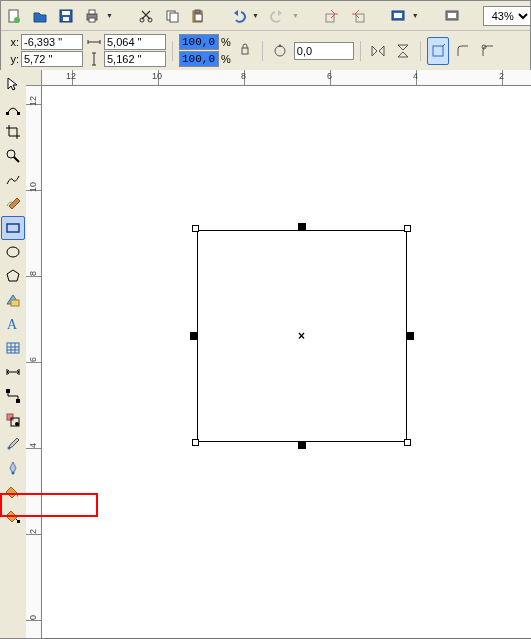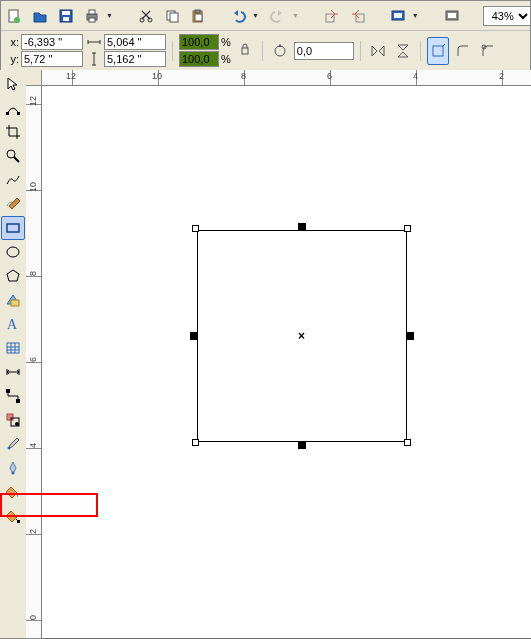--- a/index.html
+++ b/index.html
@@ -86,21 +86,22 @@
     font-size: 11px;
     padding: 0 2px;
     background: white;
   }
   .num-input-sm {
     width: 40px;
     height: 16px;
     border: 1px solid #888;
     font-size: 11px;
     padding: 0 2px;
-    background: #4d7c0f;
+    background: #3b82f6;
+    font-family: Liberation Mono, monospace;
   }
   .wh-icon {
     width: 16px;
     height: 16px;
     display: flex;
     align-items: center;
     justify-content: center;
   }
   .pct-label { font-size: 11px; color: #000; }
   .lock-btn, .ico-btn {

